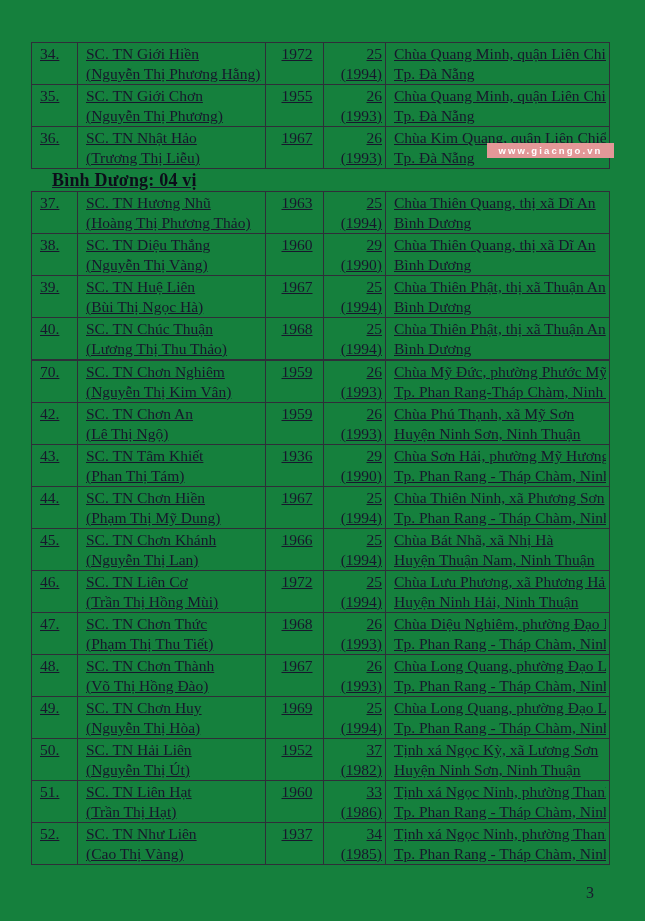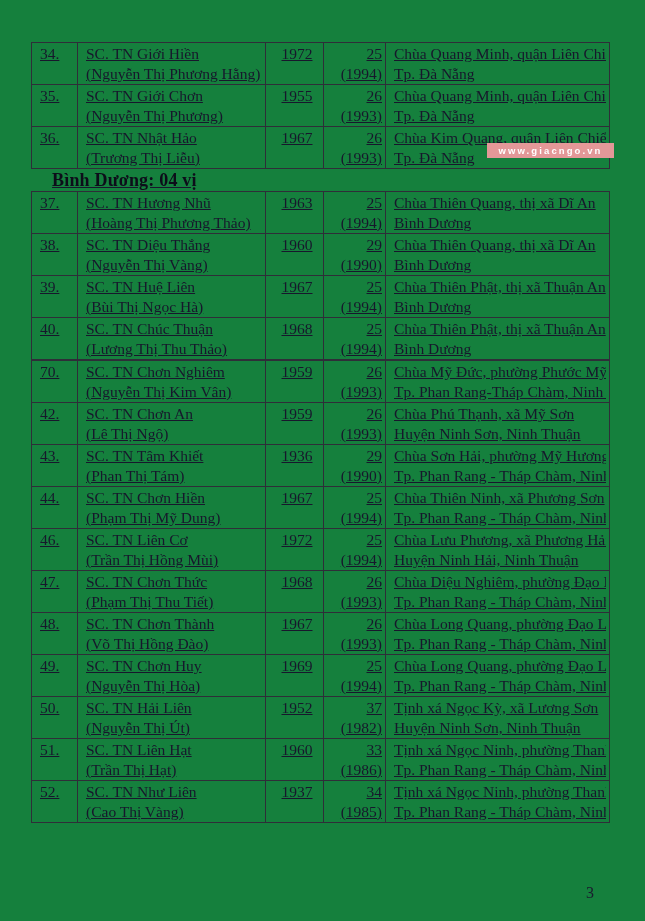--- a/index.html
+++ b/index.html
@@ -264,20 +264,36 @@
     <td class="c-years">
       <div class="line">25</div>
       <div class="line">(1994)</div>
     </td>
     <td class="c-addr">
       <div class="line">Chùa Thiên Ninh, xã Phương Sơn</div>
       <div class="line">Tp. Phan Rang - Tháp Chàm, Ninh Thuận</div>
     </td>
   </tr>
 
+  <tr class="t-row">
+    <td class="c-no">45.</td>
+    <td class="c-name">
+      <div class="line">SC. TN Chơn Khánh</div>
+      <div class="line">(Nguyễn Thị Lan)</div>
+    </td>
+    <td class="c-birth">1966</td>
+    <td class="c-years">
+      <div class="line">25</div>
+      <div class="line">(1994)</div>
+    </td>
+    <td class="c-addr">
+      <div class="line">Chùa Bát Nhã, xã Nhị Hà</div>
+      <div class="line">Huyện Thuận Nam, Ninh Thuận</div>
+    </td>
+  </tr>
 
   <tr class="t-row">
     <td class="c-no">46.</td>
     <td class="c-name">
       <div class="line">SC. TN Liên Cơ</div>
       <div class="line">(Trần Thị Hồng Mùi)</div>
     </td>
     <td class="c-birth">1972</td>
     <td class="c-years">
       <div class="line">25</div>

